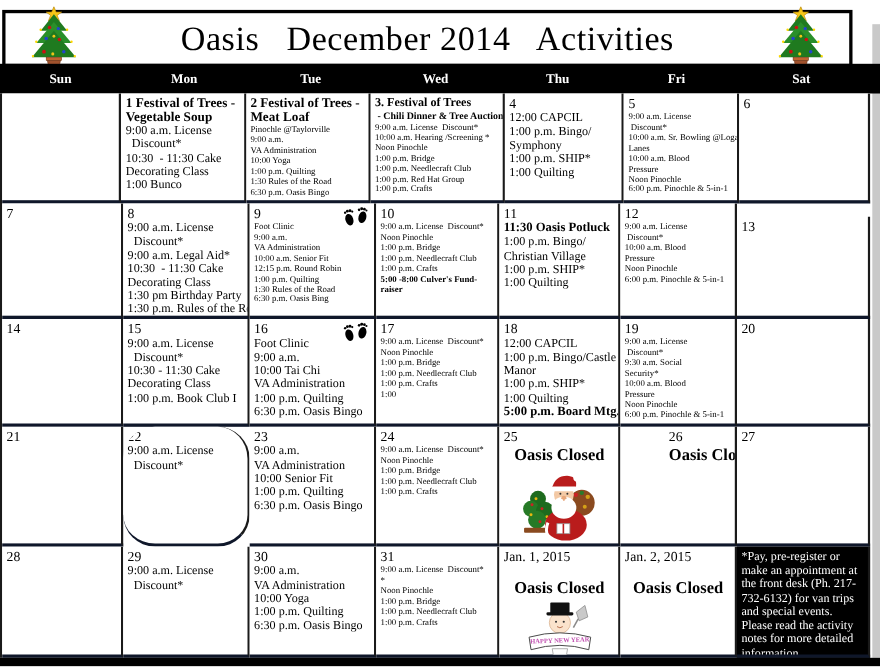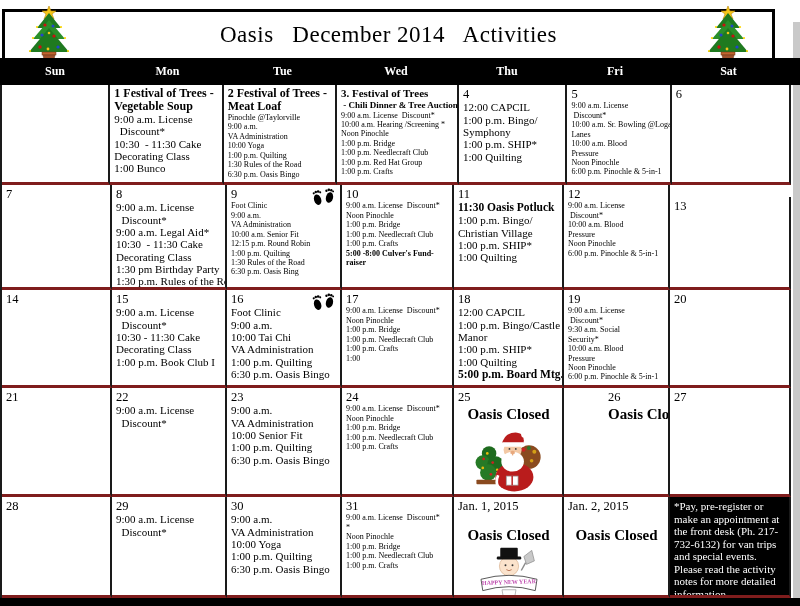--- a/index.html
+++ b/index.html
@@ -3,32 +3,32 @@
 <meta charset="utf-8">
 <style>
   html,body { margin:0; padding:0; background:#ffffff; }
   .page { position:relative; width:800px; height:606px; background:#fff;
           font-family:"Liberation Serif", serif; color:#000; overflow:hidden; }
 
   .edge-shadow { position:absolute; right:0; top:22px; width:7px; height:576px; background:#c9c9c9; }
 
   .title-band { position:absolute; left:2px; top:9px; width:767px; height:46px;
                 background:#fff; border:3px solid #000; display:flex; align-items:center; justify-content:center; }
-  .title { margin:0; font-size:23px; font-weight:normal; white-space:pre; letter-spacing:0.5px; }
+  .title { margin:0; font-size:31px; font-weight:normal; white-space:pre; letter-spacing:0.5px; }
   .tree { position:absolute; top:-6px; width:56px; height:58px; }
   .tree svg { width:100%; height:100%; }
   .tree-left { left:16px; }
   .tree-right { right:16px; }
 
   .dow-bar { position:absolute; left:0; top:58px; width:800px; height:27px; background:#000; display:flex; }
   .dow { color:#fff; font-weight:bold; font-size:12px; display:flex; align-items:center; justify-content:center; box-sizing:border-box; }
 
   .grid { position:absolute; left:0; top:85px; width:789px; border-left:2px solid #1a1a1a; box-sizing:content-box; }
   .week { display:flex; }
-  .cell { position:relative; box-sizing:border-box; border-right:2px solid #1a1a1a; border-bottom:3px solid #7f1d1d;
+  .cell { position:relative; box-sizing:border-box; border-right:2px solid #1a1a1a; border-bottom:3px solid #0f172a;
           padding:2px 3px 2px 4px; overflow:hidden; background:#fff; }
   .cell.notes { padding:3px 4px; }
 
   .day { font-size:12.5px; line-height:1.15; white-space:pre; }
   .ln { white-space:pre; }
   .ln-h  { font-size:12px;  font-weight:bold; line-height:1.08; }
   .ln-h3 { font-size:11px;  font-weight:bold; line-height:1.2; }
   .ln-h2 { font-size:9px;   font-weight:bold; line-height:1.15; }
   .ln-n  { font-size:11px; line-height:1.12; }
   .ln-nb { font-size:11.5px; font-weight:bold; line-height:1.12; }
@@ -312,21 +312,21 @@
           <div class="ln ln-s">6:00 p.m. Pinochle &amp; 5-in-1</div>
         </div>
         <div class="cell" style="width: 121px;">
           <div class="day">20</div>
         </div>
       </div>
       <div class="week" style="height: 109px;">
         <div class="cell" style="width: 110px;">
           <div class="day">21</div>
         </div>
-        <div class="cell" style="width: 115px;">
+        <div class="cell" style="width: 115px; border-radius: 29px;">
           <div class="day">22</div>
           <div class="ln ln-n">9:00 a.m. License</div>
           <div class="ln ln-n">  Discount*</div>
         </div>
         <div class="cell" style="width: 115px;">
           <div class="day">23</div>
           <div class="ln ln-n">9:00 a.m.</div>
           <div class="ln ln-n">VA Administration</div>
           <div class="ln ln-n">10:00 Senior Fit</div>
           <div class="ln ln-n">1:00 p.m. Quilting</div>

